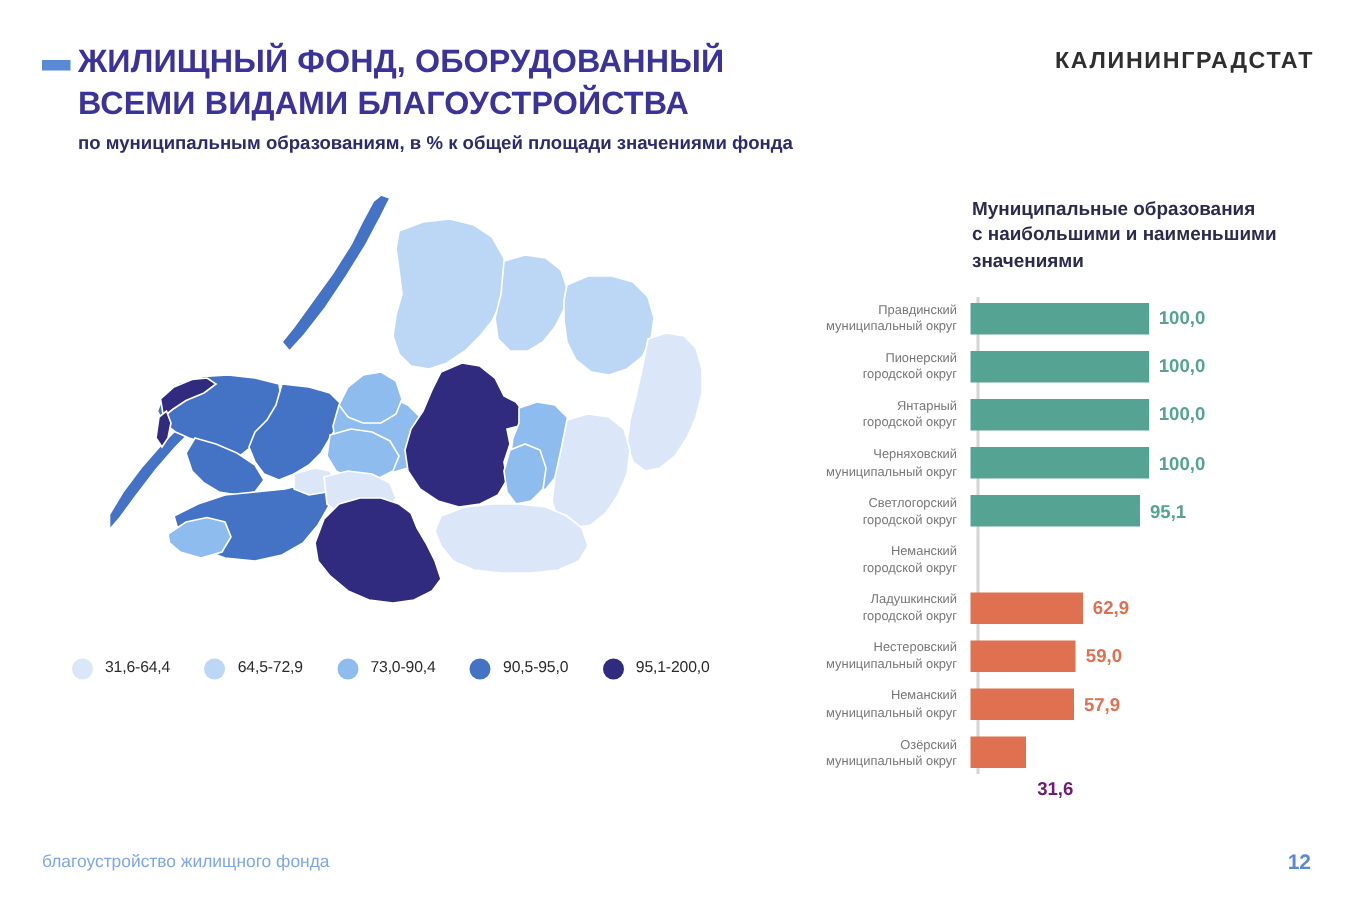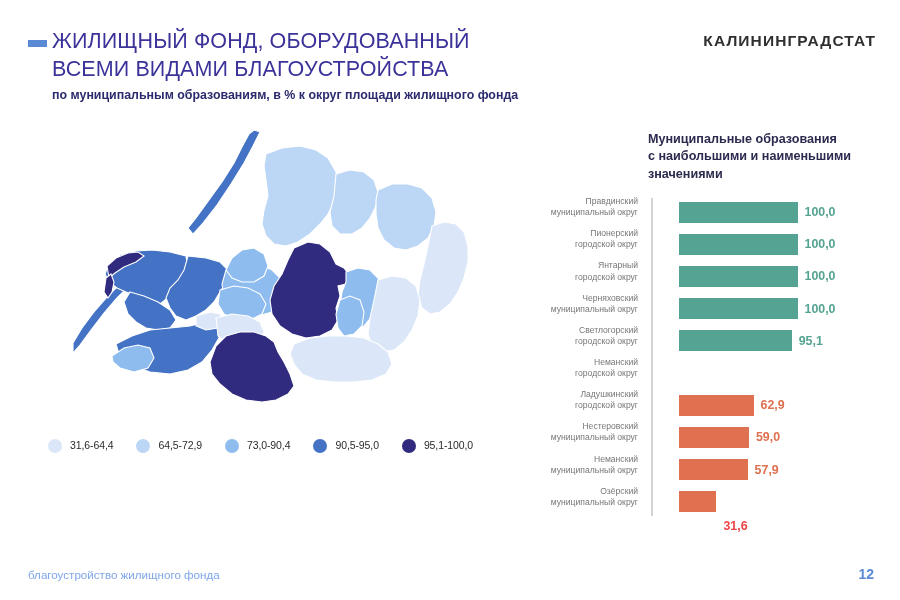--- a/index.html
+++ b/index.html
@@ -25,21 +25,21 @@
     height: 7px;
     background: #5b8ad4;
   }
   #page-title {
     position: absolute;
     left: 52px;
     top: 28px;
     width: 590px;
     color: #3b3399;
     font-size: 21.5px;
-    font-weight: normal;
+    font-weight: bold;
     line-height: 1.28;
     letter-spacing: 0.1px;
   }
   #page-subtitle {
     position: absolute;
     left: 52px;
     top: 88px;
     width: 600px;
     color: #2b2b6e;
     font-size: 12.4px;
@@ -117,22 +117,21 @@
     left: 651px;
     top: 198px;
     width: 1.6px;
     height: 318px;
     background: #d3d3d3;
   }
   .chart-row {
     position: relative;
     height: 32.2px;
     display: flex;
-    align-items: flex-start;
-    gap: 32px;
+    align-items: center;
   }
   .row-label {
     width: 99px;
     text-align: right;
     padding-right: 9px;
     font-size: 8.6px;
     line-height: 1.3;
     color: #777777;
     flex: none;
     box-sizing: border-box;
@@ -174,21 +173,21 @@
 </head>
 <body>
 
 <div id="header-accent-bar"></div>
 
 <div id="page-title">
   <div>ЖИЛИЩНЫЙ ФОНД, ОБОРУДОВАННЫЙ</div>
   <div>ВСЕМИ ВИДАМИ БЛАГОУСТРОЙСТВА</div>
 </div>
 
-<div id="page-subtitle">по муниципальным образованиям, в % к округ площади жилищного фонда</div>
+<div id="page-subtitle">по муниципальным образованиям, в % к общей площади значениями фонда</div>
 
 <div id="brand-label">КАЛИНИНГРАДСТАТ</div>
 
 <div id="map-panel">
   <svg id="map-svg" viewBox="0 0 500 300" preserveAspectRatio="xMidYMid meet">
 
     <path class="region" fill="#4472c4" d="M168,98 L176,88 L189,70 L202,52 L214,33 L222,17 L229,4 L234,0 L240,2 L233,16 L224,33 L211,54 L197,75 L183,93 L173,104 Z"></path>
 
     <path class="region" fill="#4472c4" d="M53,213 L62,198 L74,182 L88,166 L100,154 L111,145 L116,141 L119,146 L110,155 L97,168 L84,183 L71,200 L60,215 L53,223 Z"></path>
 
@@ -249,21 +248,21 @@
   <div class="legend-item">
     <span class="legend-dot" style="background:#8fbcee"></span>
     <span class="legend-text">73,0-90,4</span>
   </div>
   <div class="legend-item">
     <span class="legend-dot" style="background:#4472c4"></span>
     <span class="legend-text">90,5-95,0</span>
   </div>
   <div class="legend-item">
     <span class="legend-dot" style="background:#302b7e"></span>
-    <span class="legend-text">95,1-100,0</span>
+    <span class="legend-text">95,1-200,0</span>
   </div>
 </div>
 
 <div id="chart-heading">
   <div>Муниципальные образования</div>
   <div>с наибольшими и наименьшими</div>
   <div>значениями</div>
 </div>
 
 <div id="chart-axis"></div>
@@ -354,19 +353,19 @@
         <div class="row-value" style="color: rgb(223, 112, 80);">57,9</div>
       </div>
     </div>
     <div class="chart-row">
       <div class="row-label">
         <div>Озёрский</div>
         <div>муниципальный округ</div>
       </div>
       <div class="row-bar-wrap">
         <div class="row-bar" style="width: 37.446px; background: rgb(223, 112, 80);"></div>
-        <div class="row-value" style="color: #ef4444; margin-top: 48px;">31,6</div>
+        <div class="row-value" style="color: #701a75; margin-top: 48px;">31,6</div>
       </div>
     </div>
   </div>
 
 <div id="footer-note">благоустройство жилищного фонда</div>
 <div id="footer-page">12</div>
 
 </body></html>

